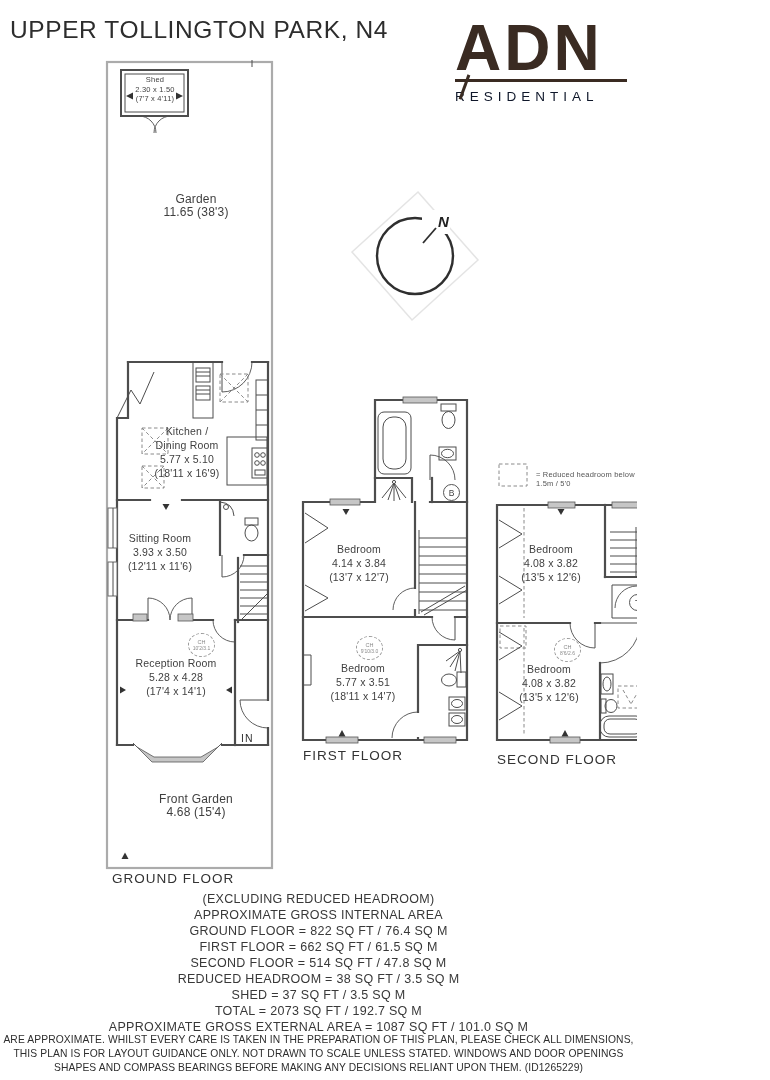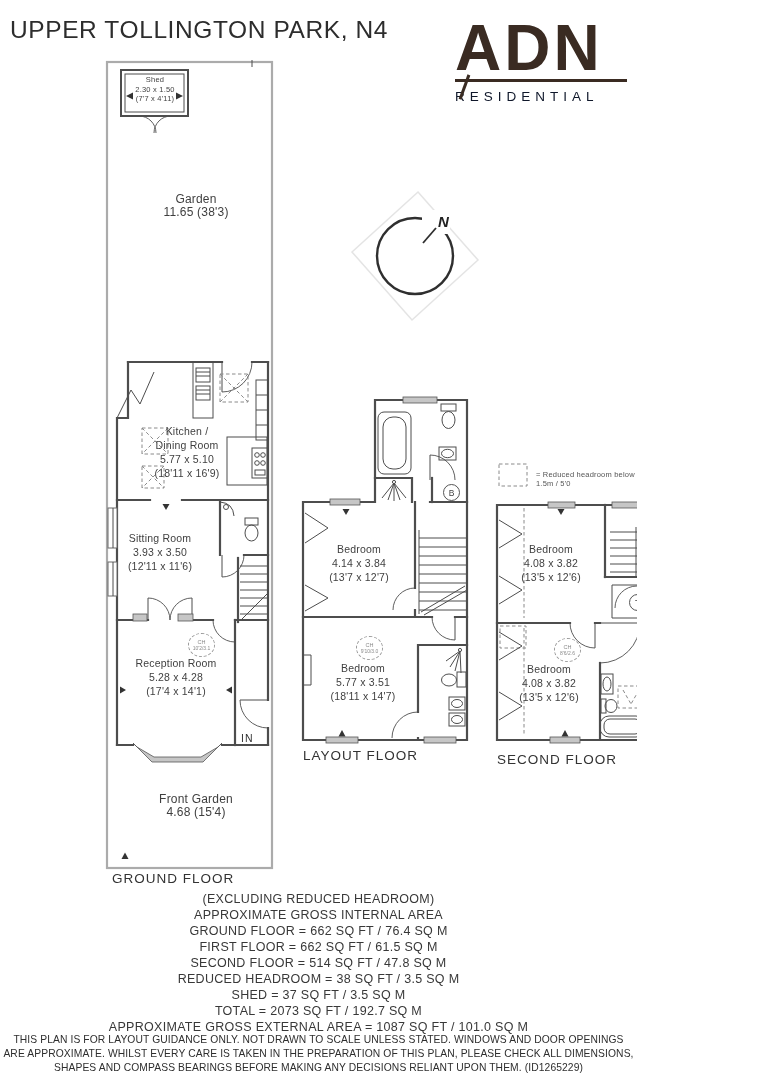--- a/index.html
+++ b/index.html
@@ -331,21 +331,21 @@
   </div>
 
   <div class="rl" style="left:313px;top:661px;width:100px">
     <div>Bedroom</div>
     <div>5.77 x 3.51</div>
     <div>(18'11 x 14'7)</div>
   </div>
 
   <div class="lc" style="left:443px;top:484px">B</div>
 
-  <div class="fl" style="left:303px;top:748px">LAYOUT FLOOR</div>
+  <div class="fl" style="left:303px;top:748px">FIRST FLOOR</div>
 
   <div class="lg" style="left:536px;top:470px">= Reduced headroom below 1.5m / 5'0</div>
 
   <div class="rl" style="left:501px;top:542px;width:100px">
     <div>Bedroom</div>
     <div>4.08 x 3.82</div>
     <div>(13'5 x 12'6)</div>
   </div>
 
   <div class="ch" style="left:554px;top:638px">
@@ -359,28 +359,28 @@
     <div>(13'5 x 12'6)</div>
   </div>
 
   <div class="lc" style="left:629px;top:594px">T</div>
 
   <div class="fl" style="left:497px;top:752px">SECOND FLOOR</div>
 
   <div class="summary">
     <div>(EXCLUDING REDUCED HEADROOM)</div>
     <div>APPROXIMATE GROSS INTERNAL AREA</div>
-    <div>GROUND FLOOR = 662 SQ FT / 76.4 SQ M</div>
+    <div>GROUND FLOOR = 822 SQ FT / 76.4 SQ M</div>
     <div>FIRST FLOOR = 662 SQ FT / 61.5 SQ M</div>
     <div>SECOND FLOOR = 514 SQ FT / 47.8 SQ M</div>
     <div>REDUCED HEADROOM = 38 SQ FT / 3.5 SQ M</div>
     <div>SHED = 37 SQ FT / 3.5 SQ M</div>
     <div>TOTAL = 2073 SQ FT / 192.7 SQ M</div>
     <div>APPROXIMATE GROSS EXTERNAL AREA = 1087 SQ FT / 101.0 SQ M</div>
   </div>
 
   <div class="disclaimer">
+    <div>ARE APPROXIMATE. WHILST EVERY CARE IS TAKEN IN THE PREPARATION OF THIS PLAN, PLEASE CHECK ALL DIMENSIONS,</div>
     <div>THIS PLAN IS FOR LAYOUT GUIDANCE ONLY. NOT DRAWN TO SCALE UNLESS STATED. WINDOWS AND DOOR OPENINGS</div>
-    <div>ARE APPROXIMATE. WHILST EVERY CARE IS TAKEN IN THE PREPARATION OF THIS PLAN, PLEASE CHECK ALL DIMENSIONS,</div>
     <div>SHAPES AND COMPASS BEARINGS BEFORE MAKING ANY DECISIONS RELIANT UPON THEM. (ID1265229)</div>
   </div>
 
 </div>
 
 </body></html>

